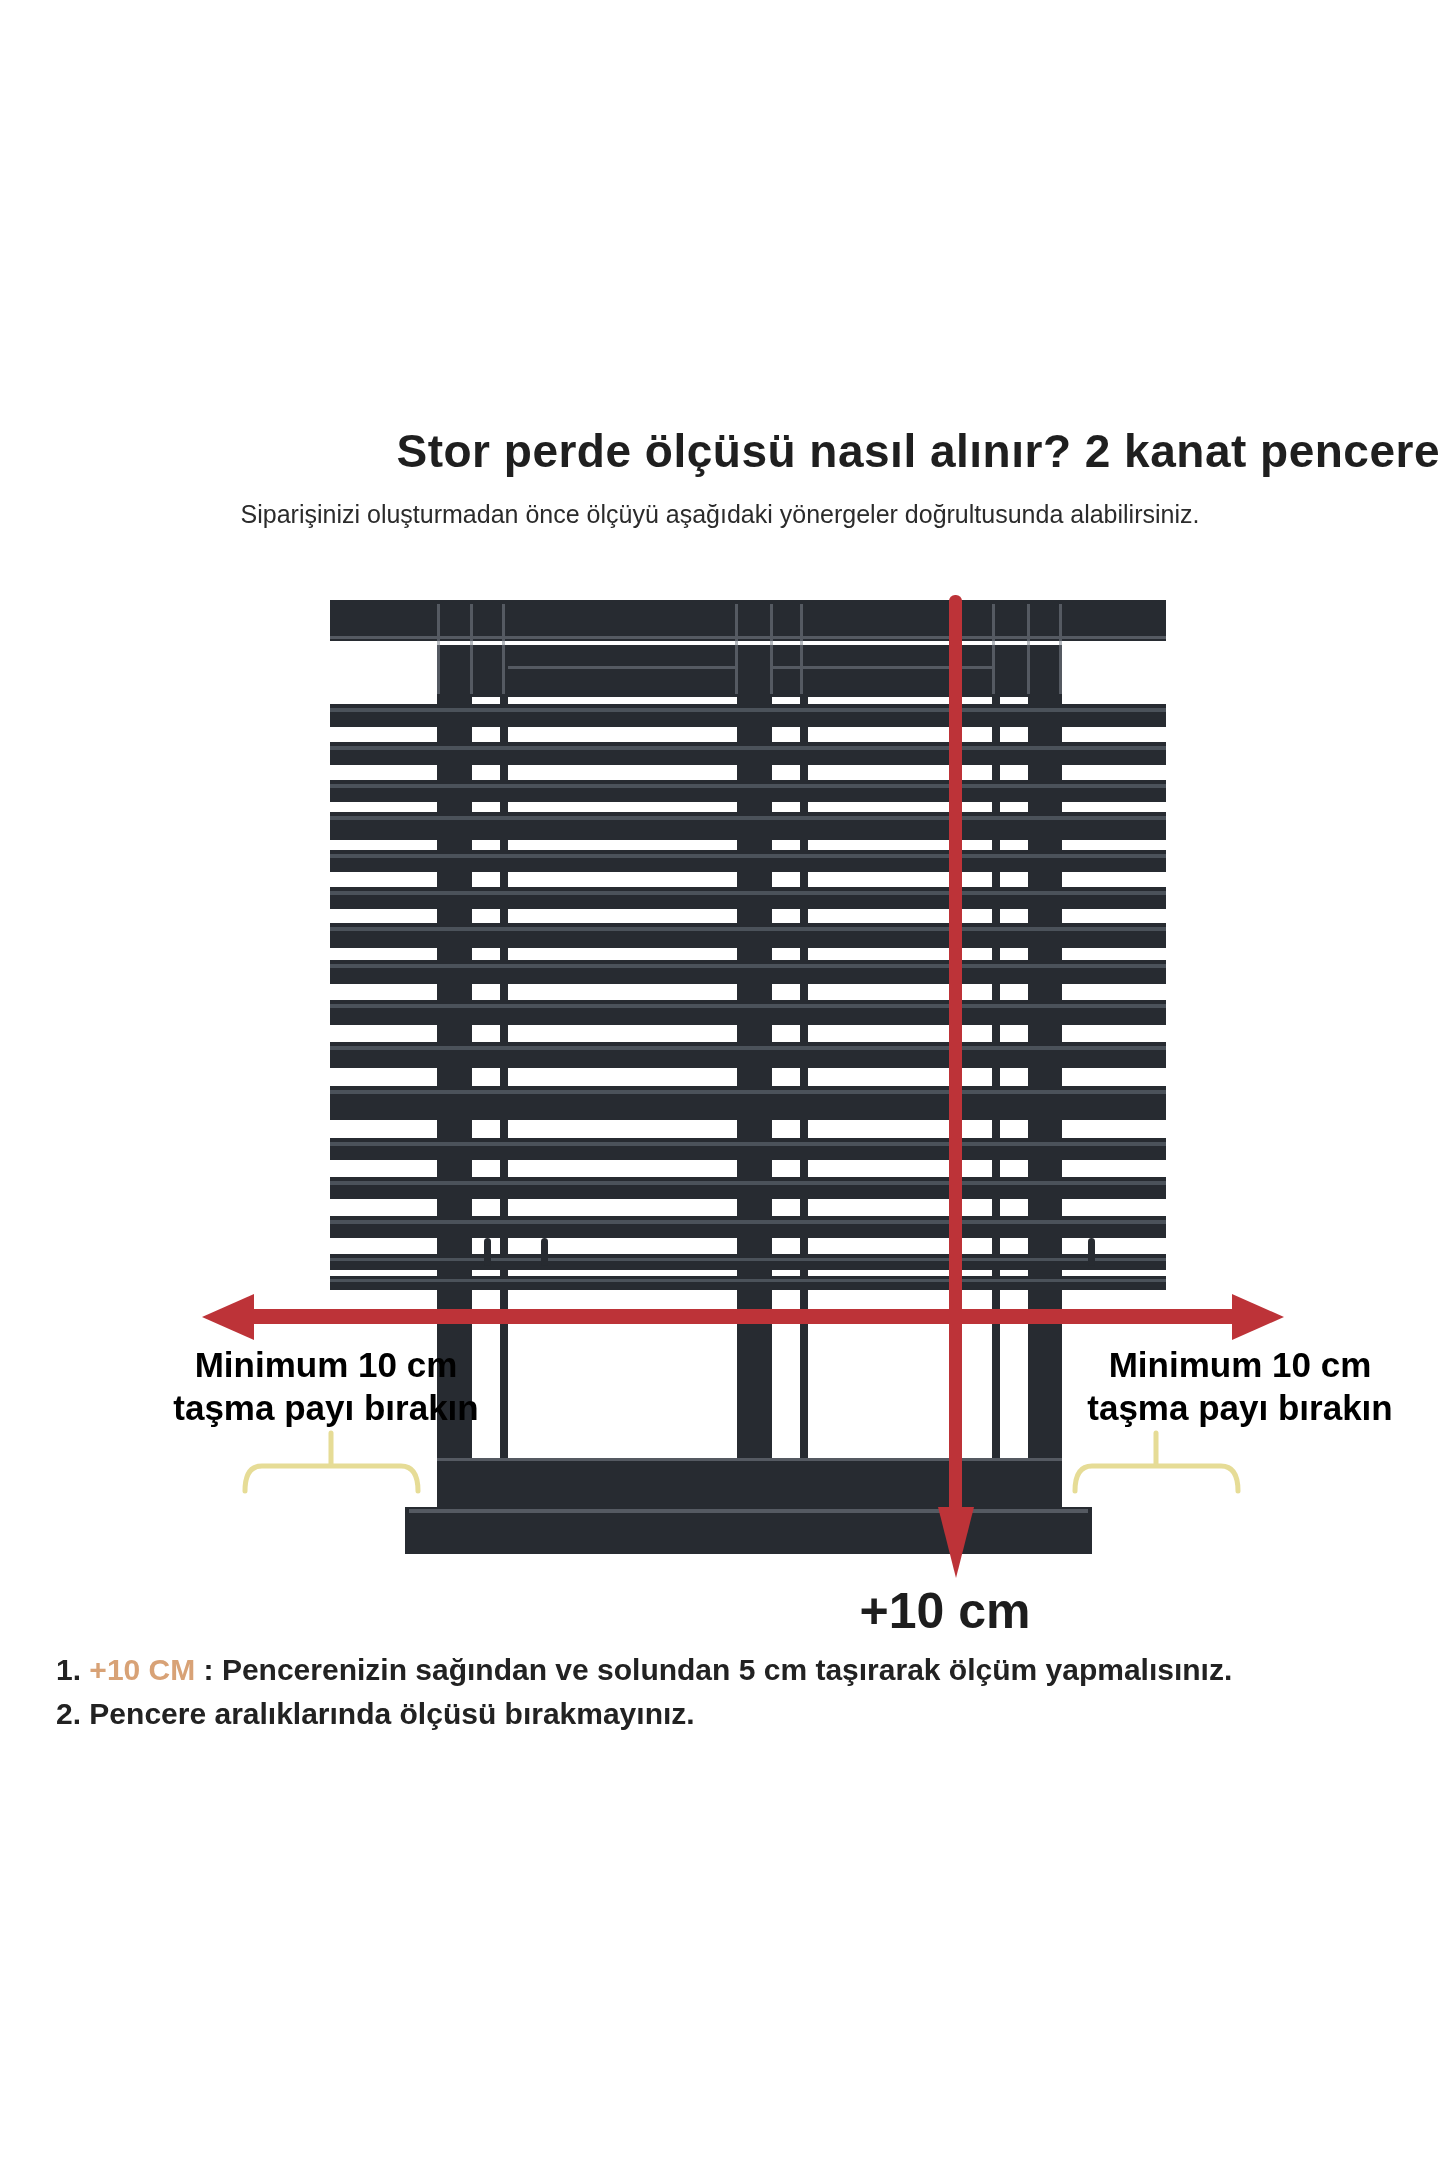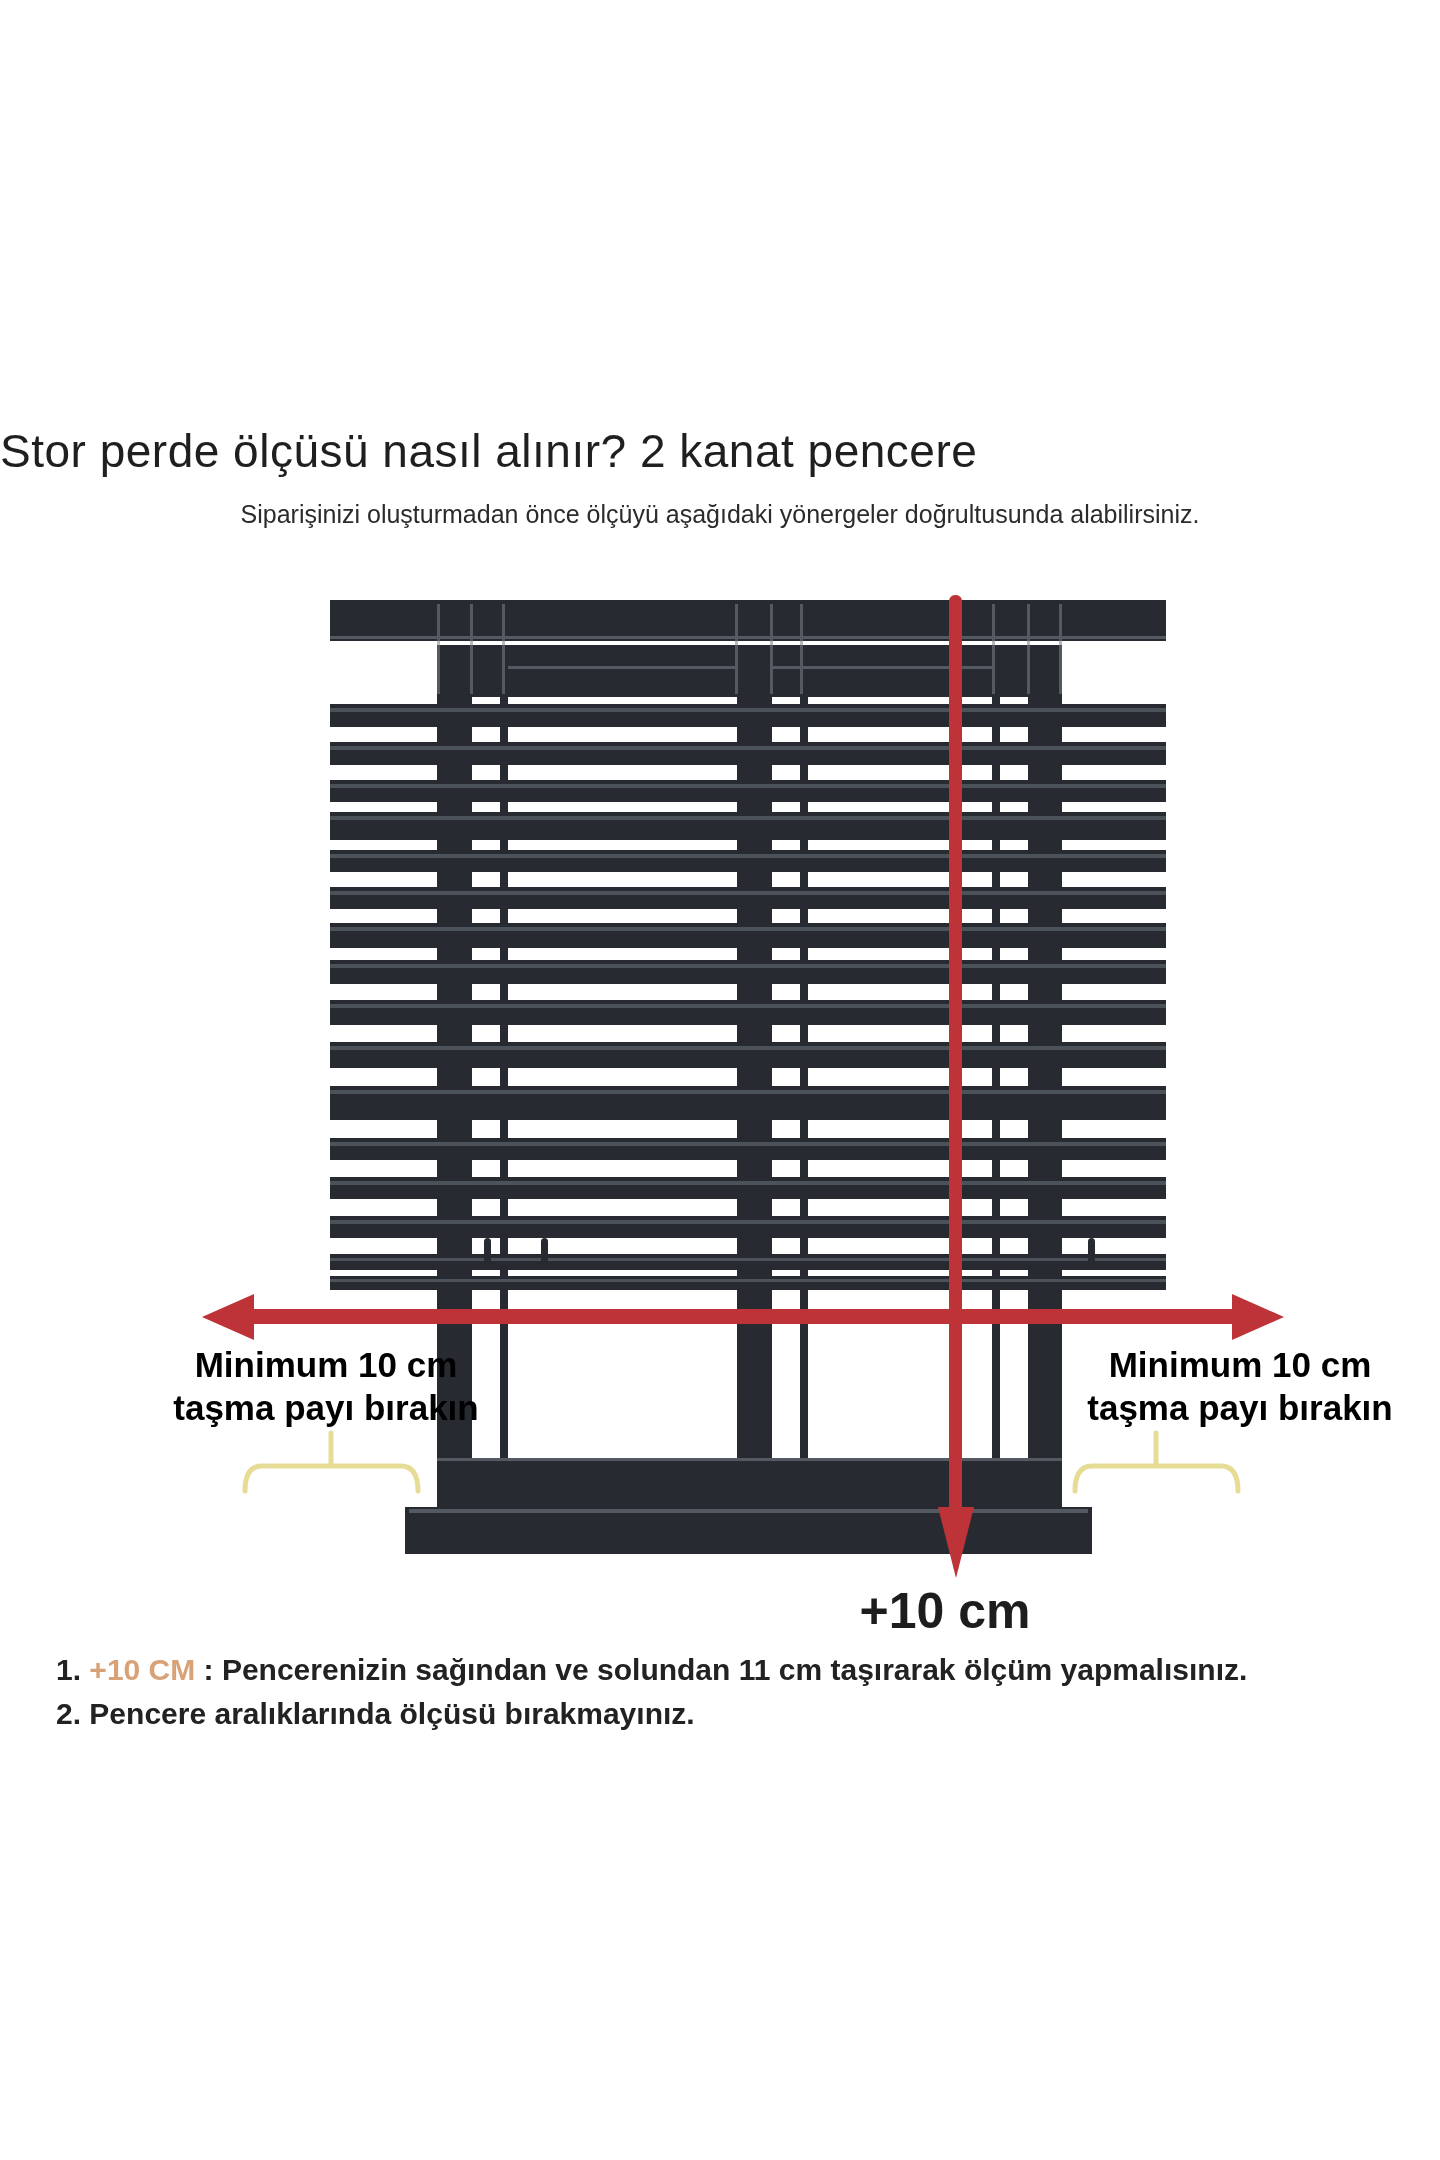--- a/index.html
+++ b/index.html
@@ -6,21 +6,21 @@
   .canvas{
     position:relative;
     width:1440px;height:2160px;
     background:#ffffff;
     font-family:"Liberation Sans", sans-serif;
     overflow:hidden;
   }
   .txt{position:absolute;color:#1f1f1f;}
   .title{
     top:424px;left:0;width:1440px;
-    text-align:left;font-size:46px;font-weight:400;letter-spacing:0.5px;
+    text-align:right;font-size:46px;font-weight:700;letter-spacing:0.5px;
   }
   .subtitle{
     top:500px;left:0;width:1440px;
     text-align:center;font-size:25px;font-weight:400;color:#2b2b2b;
   }
   .diagram-svg{position:absolute;left:0;top:0;width:1440px;height:2160px;}
   .side-label{
     top:1344px;width:372px;text-align:center;
     font-size:35px;font-weight:700;line-height:1.22;color:#000000;
   }
@@ -147,20 +147,20 @@
 
   <div class="txt side-label right">
     <div>Minimum 10 cm</div>
     <div>taşma payı bırakın</div>
   </div>
 
   <div class="txt plus10">+10 cm</div>
 
   <div class="txt instructions">
     <div>
-      <span>1. </span><span class="hl">+10 CM</span><span> : Pencerenizin sağından ve solundan 11 cm taşırarak ölçüm yapmalısınız.</span>
+      <span>1. </span><span class="hl">+10 CM</span><span> : Pencerenizin sağından ve solundan 5 cm taşırarak ölçüm yapmalısınız.</span>
     </div>
     <div>
       <span>2. </span><span>Pencere aralıklarında ölçüsü bırakmayınız.</span>
     </div>
   </div>
 
 </div>
 
 </body></html>

